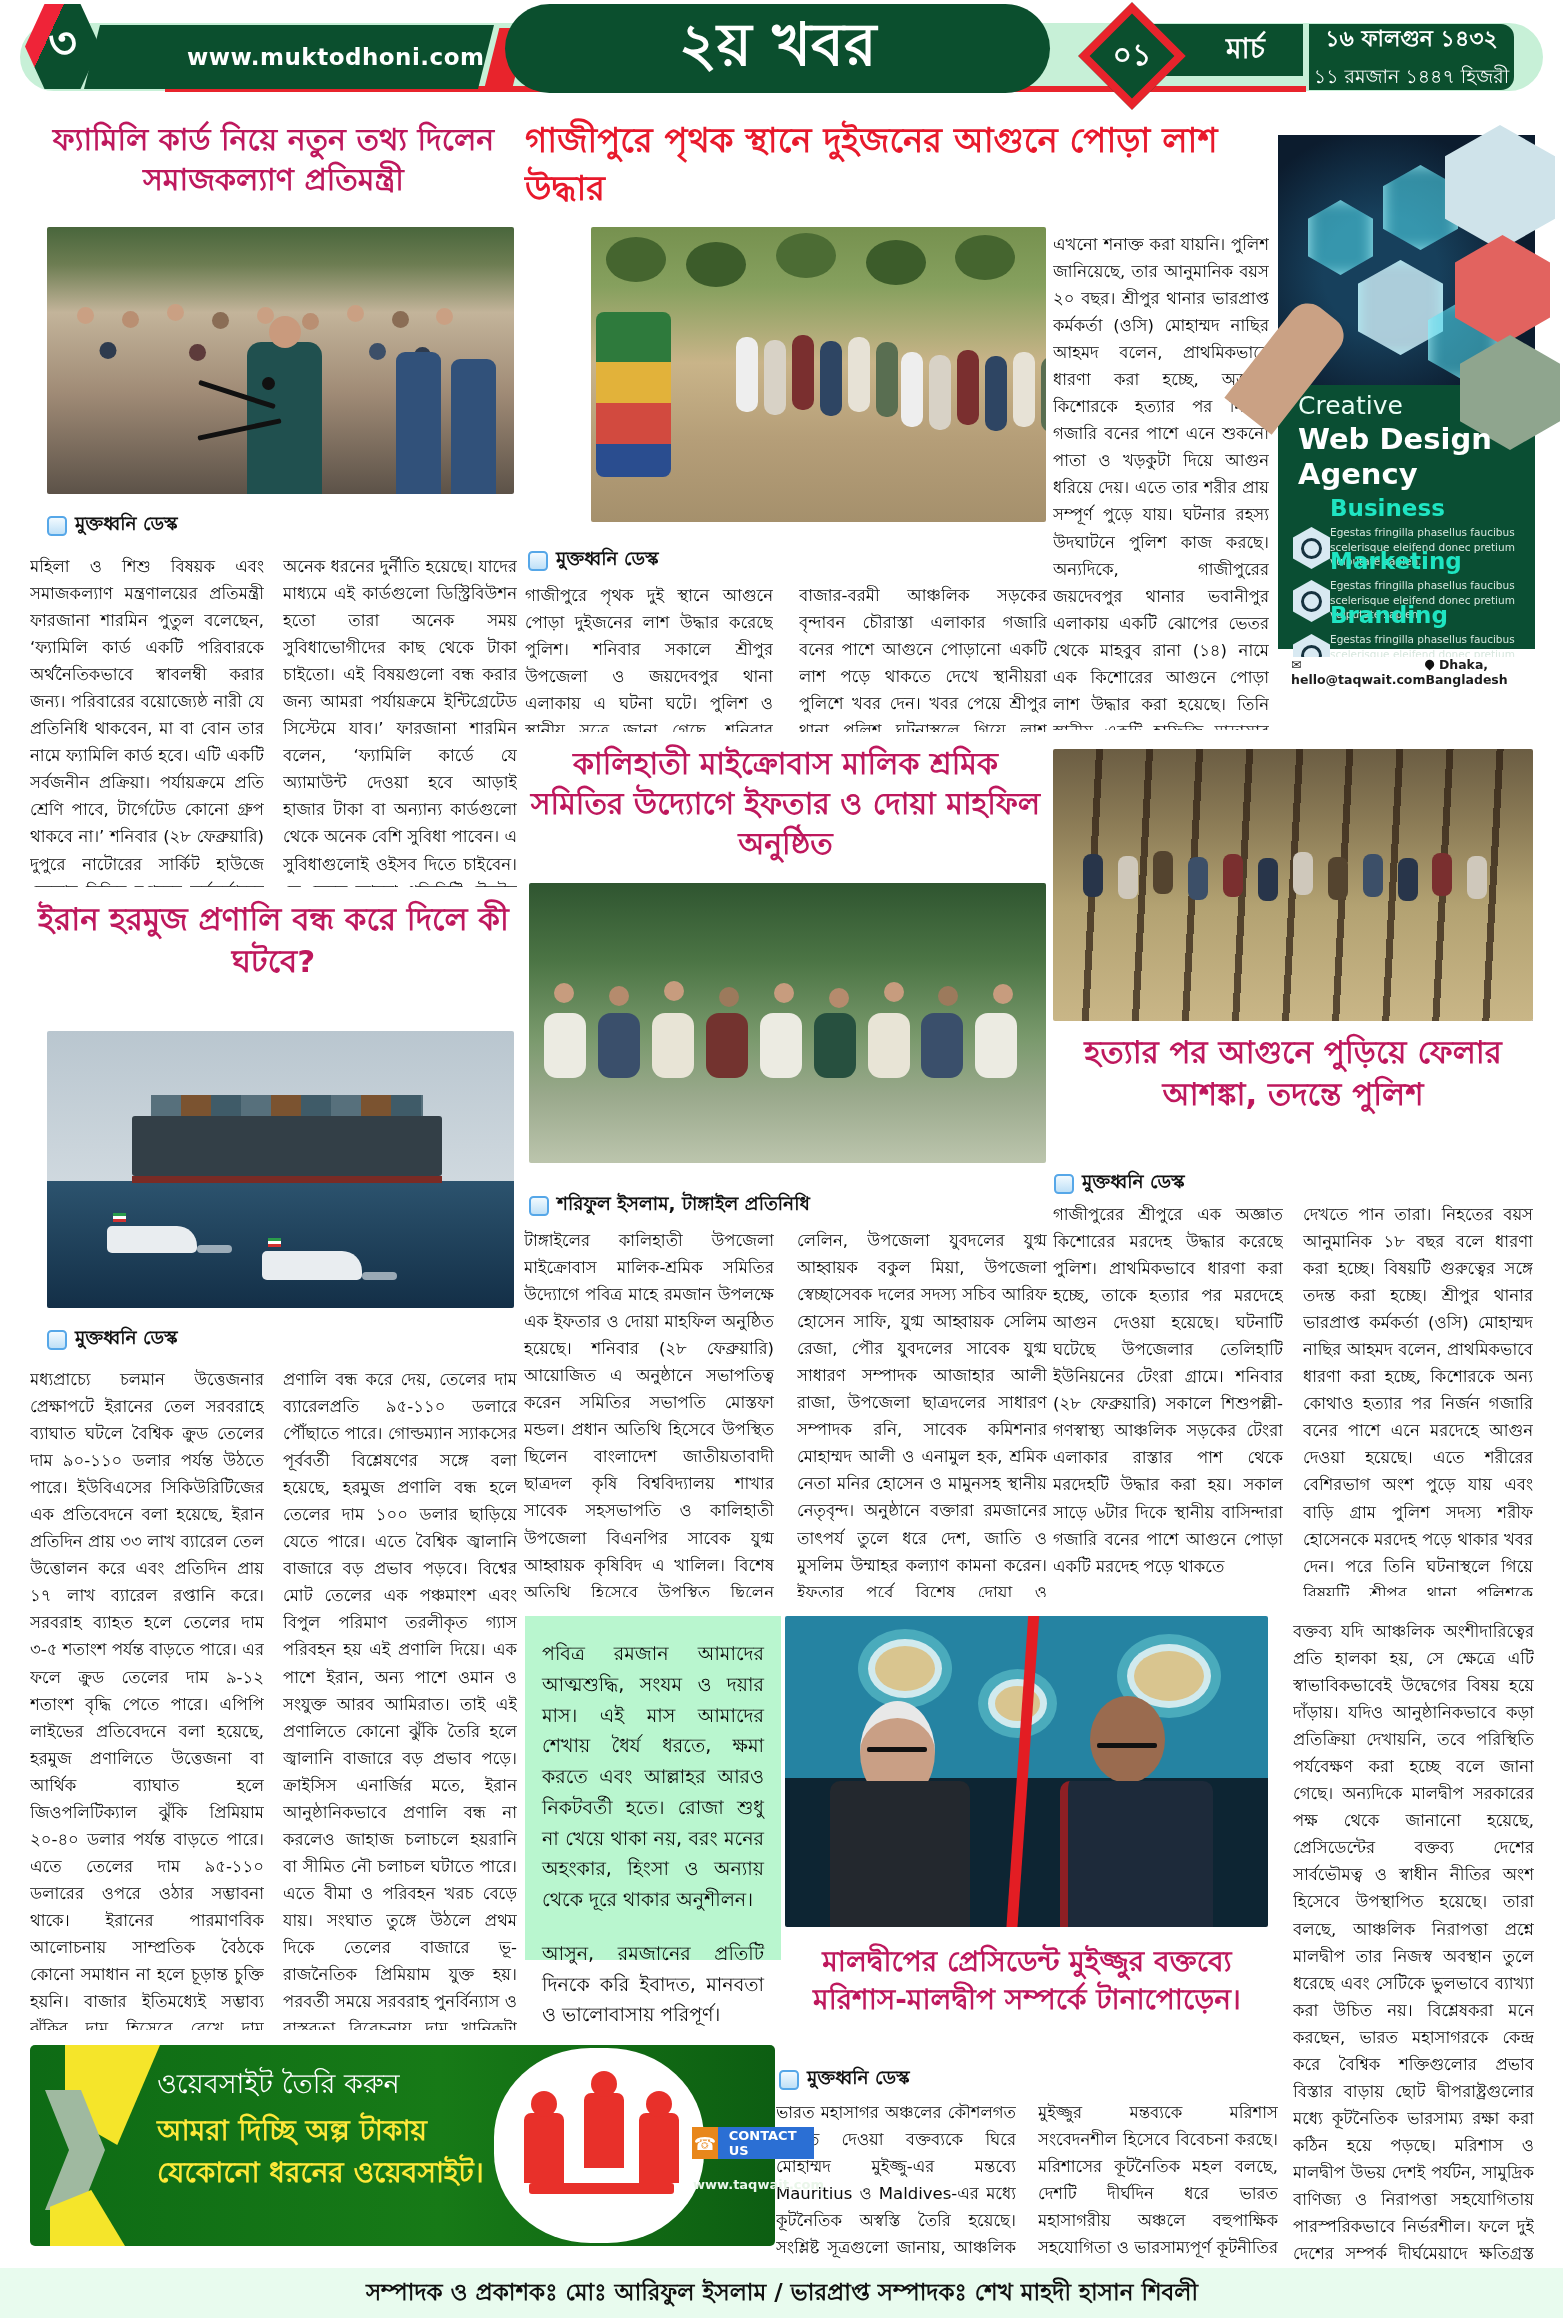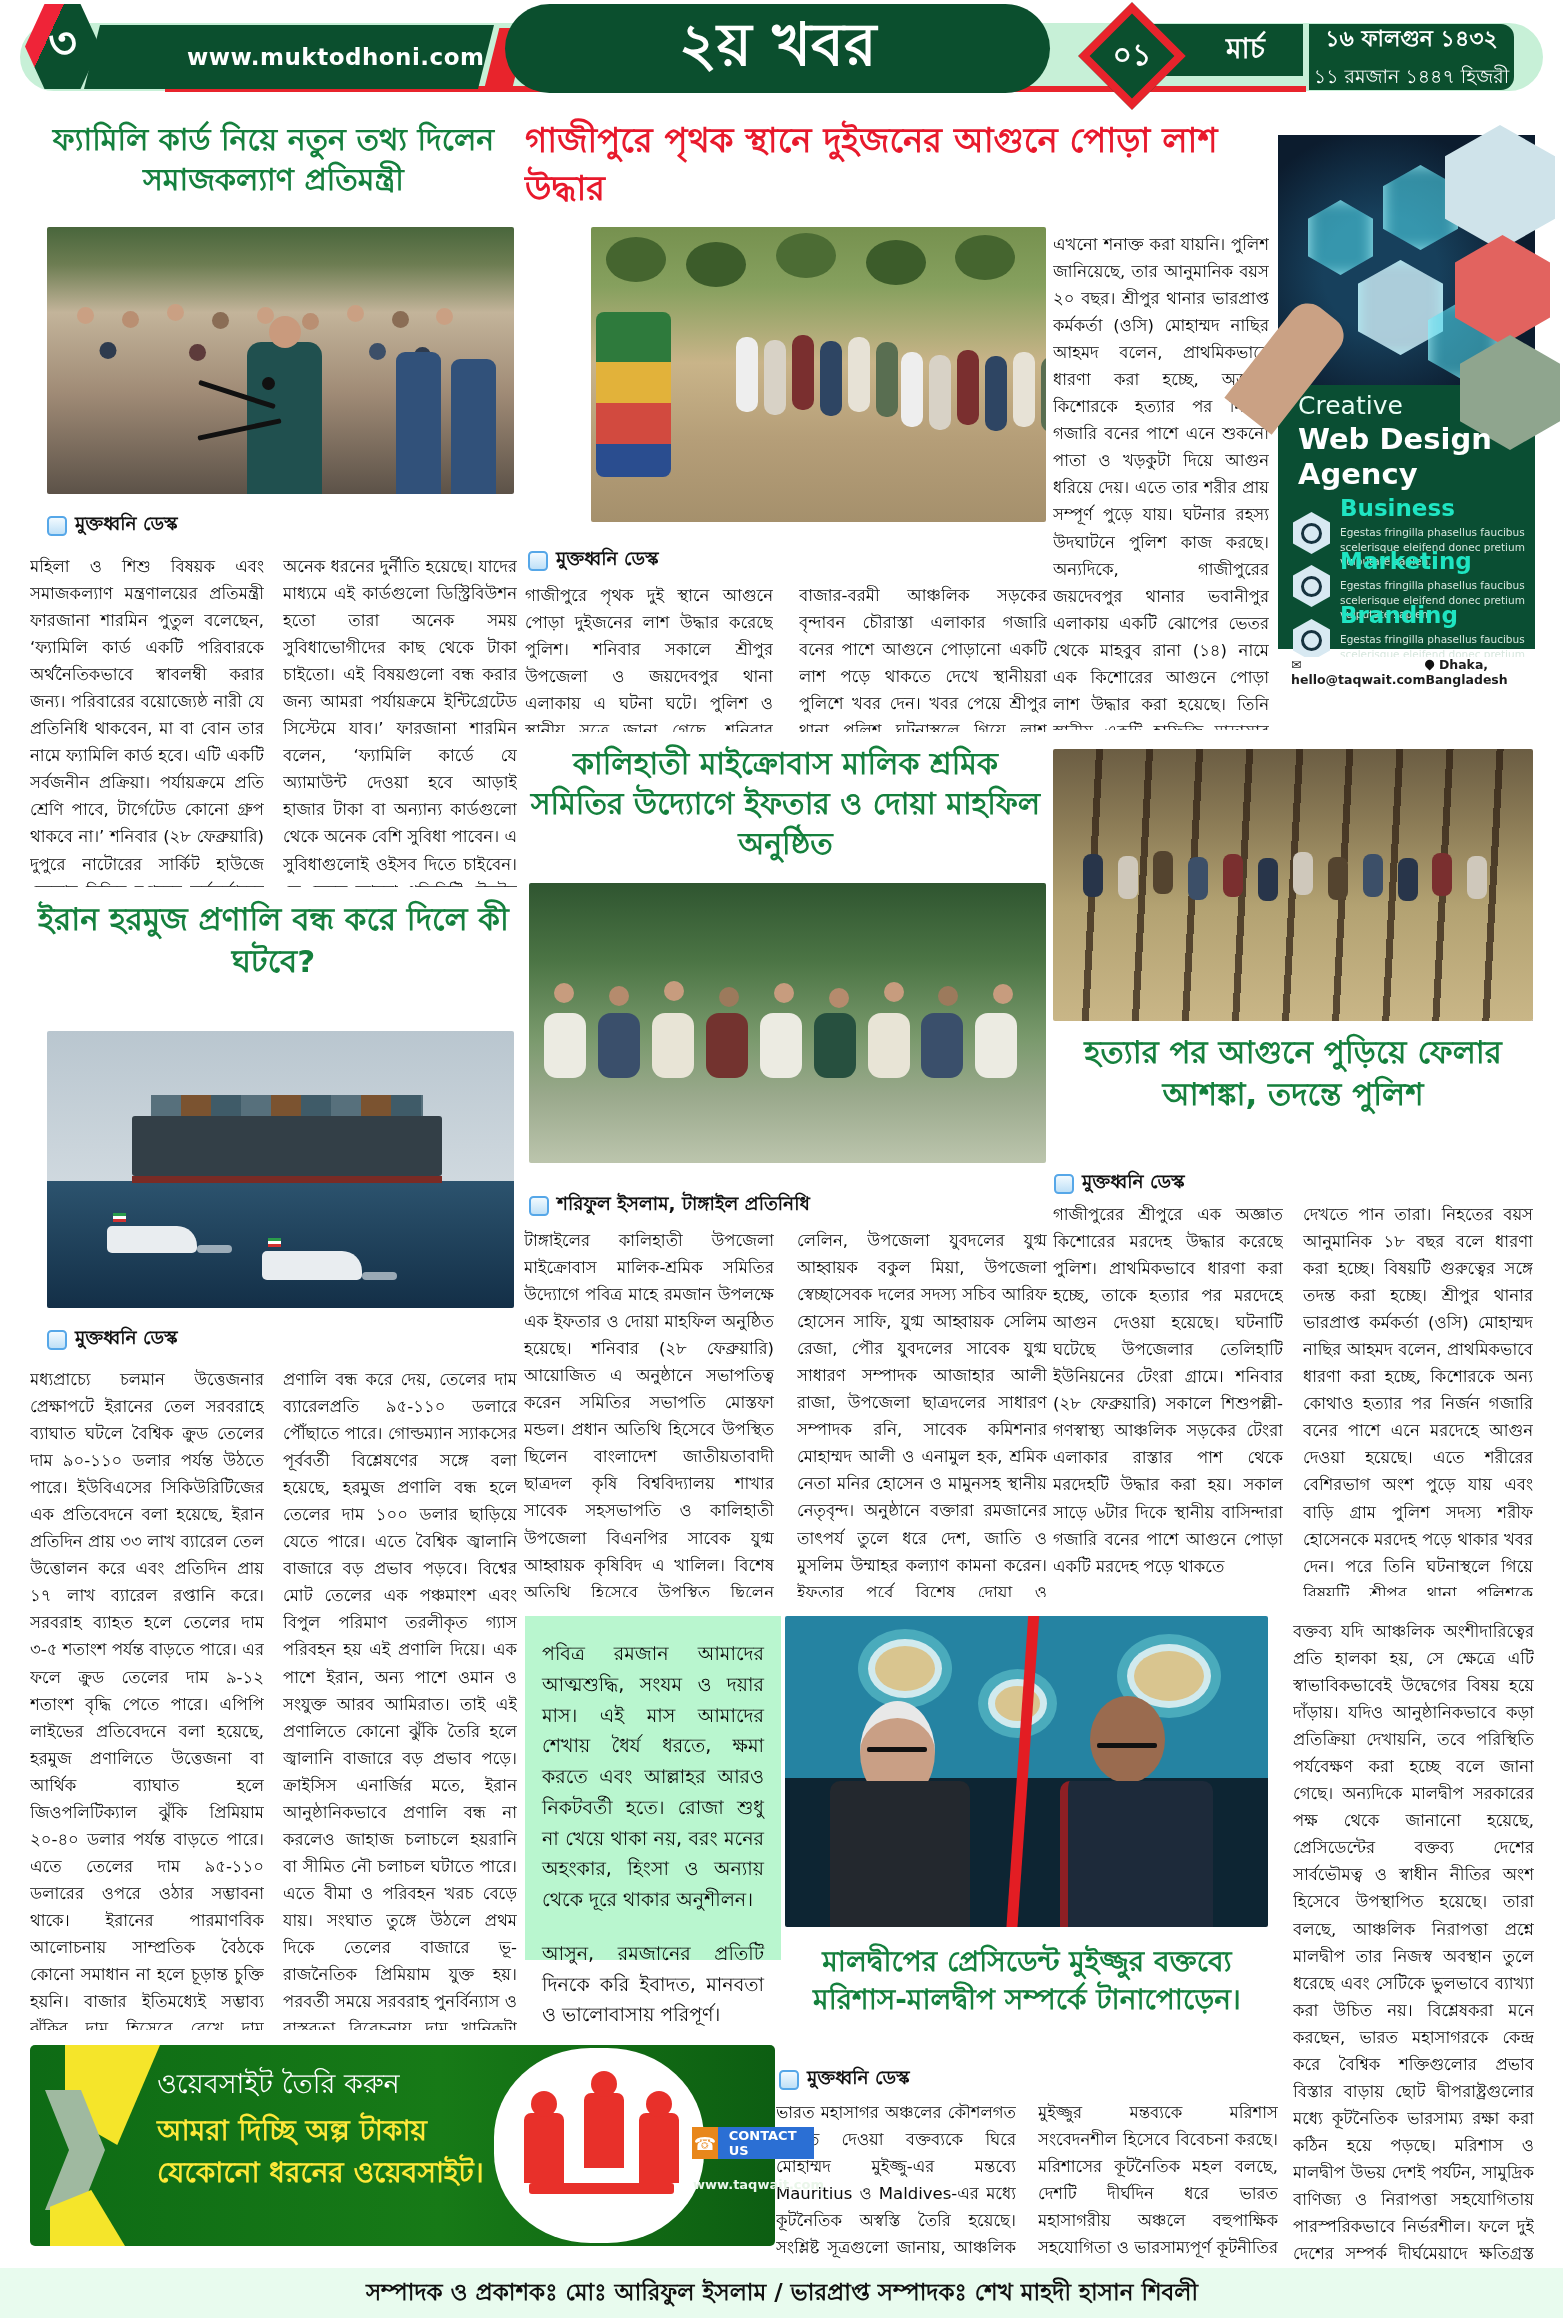--- a/index.html
+++ b/index.html
@@ -17,21 +17,21 @@
   .redline{background:#e8242c}
   .titlebox{background:#0b4f2e;border-radius:45px;display:flex;align-items:center;justify-content:center;
             color:#fff;font-size:59px;font-weight:700}
   .monthbar{background:#0b4f2e;display:flex;align-items:center;color:#fff;font-size:28px;font-weight:700;padding-left:95px;box-sizing:border-box}
   .diamond{transform:rotate(45deg);border:8px solid #e8242c;background:#0b4f2e;display:flex;align-items:center;justify-content:center}
   .diamond span{transform:rotate(-45deg);color:#fff;font-size:30px;font-weight:700}
   .datebox{background:#0b4f2e;border-radius:0 13px 13px 0;display:flex;flex-direction:column;align-items:center;justify-content:center;gap:4px;color:#fff}
   .datebox .d1{font-size:22px;font-weight:700}
   .datebox .d2{font-size:19px;font-weight:400}
   
-  .headline{font-weight:700;color:#15803d;line-height:1.34;text-align:center}
+  .headline{font-weight:700;color:#be185d;line-height:1.34;text-align:center}
   .headline.red{color:#e8192c;text-align:left;line-height:1.42}
   .byline{display:flex;align-items:center;gap:8px;font-size:18.5px;font-weight:700;color:#111}
   .byline .ic{width:16px;height:16px;border:2.5px solid #56a7e8;border-radius:4.5px;
               background:linear-gradient(180deg,#f2faff,#bfe0f7)}
   .cols{display:flex;justify-content:space-between}
   .col{text-align:justify;font-size:16.5px;line-height:1.64;overflow:hidden}
   .photo{overflow:hidden;border-radius:2px}
   
   .p-fam{background:linear-gradient(180deg,#49663c 0%,#6d7d52 14%,#c3b49a 32%,#a08b76 62%,#5c5248 100%)}
   .heads{position:absolute;width:17px;height:17px;border-radius:50%;background:#caa083;
@@ -84,21 +84,21 @@
   .rbox p{margin:0 0 23px 0;font-size:19px;line-height:1.62;font-weight:500}
   
   .agency{background:#0a4e33}
   .ag-img{position:absolute;left:0;top:0;width:100%;height:250px;background:radial-gradient(circle at 40% 55%,#17405c 0 28%,#0c1c2e 70%)}
   .ag-hex{position:absolute;clip-path:polygon(50% 0,100% 25%,100% 75%,50% 100%,0 75%,0 25%);
           background:rgba(80,220,240,.55);box-shadow:inset 0 0 15px rgba(180,250,255,.9)}
   .ag-deco{position:absolute;clip-path:polygon(50% 0,100% 25%,100% 75%,50% 100%,0 75%,0 25%)}
   .hand{position:absolute;background:#caa184;border-radius:20px 20px 0 0;transform:rotate(38deg)}
   .ag-t1{color:#eafef5;font-size:25px;font-weight:400}
   .ag-t2,.ag-t3{color:#fff;font-size:29px;font-weight:800}
-  .ag-item{position:absolute;display:flex;gap:10px;align-items:center}
+  .ag-item{position:absolute;display:flex;gap:0;align-items:flex-end}
   .hexic{width:37px;height:42px;flex:0 0 37px;clip-path:polygon(50% 0,100% 25%,100% 75%,50% 100%,0 75%,0 25%);
          background:#d8e9f2;display:flex;align-items:center;justify-content:center}
   .hexic i{display:block;width:15px;height:15px;border:3px solid #16323f;border-radius:50%}
   .ag-item h3{margin:0;color:#1fe5c2;font-size:23px;font-weight:800;line-height:1}
   .ag-item p{margin:5px 0 0 0;color:#d7e7de;font-size:10.5px;line-height:1.4;width:185px}
   .ag-strip{position:absolute;background:#fff;display:flex;align-items:center;justify-content:space-between;
             padding:0 13px;box-sizing:border-box;color:#1d1d1d;font-size:12.5px;font-weight:600}
   .pin{display:inline-block;width:8.5px;height:8.5px;border-radius:50% 50% 50% 0;background:#111;transform:rotate(-45deg);margin-right:5px}
   
   .bad{background:linear-gradient(90deg,#0e6b15 0%,#177a17 55%,#0d5e12 100%);border-radius:5px}

